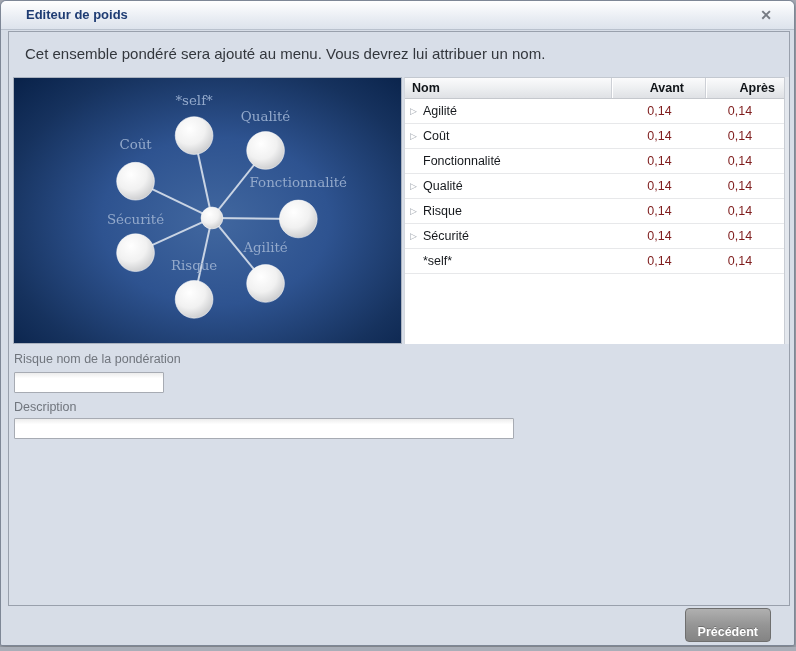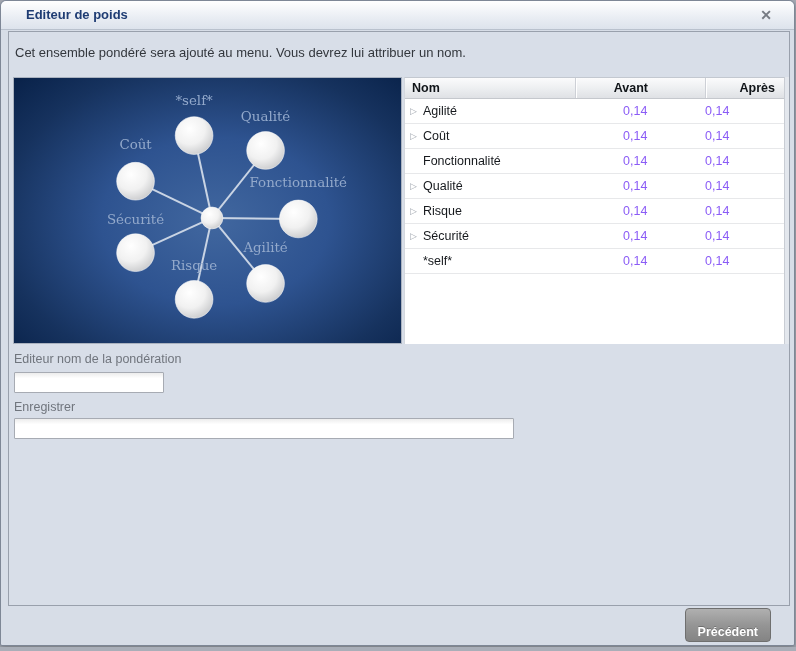--- a/index.html
+++ b/index.html
@@ -32,52 +32,51 @@
     position:absolute; right:22px; top:5px;
     font-size:14px; font-weight:bold; color:#767b83;
     cursor:pointer; line-height:18px;
   }
   .content-panel {
     position:absolute; left:7px; top:30px; width:782px; height:575px;
     background:#d8dee8;
     border:1px solid #99a0ac;
   }
   .message {
-    position:absolute; left:6px; top:13px;
-    font-size:13px; color:#33373d;
+    position:absolute; left:16px; top:13px;
+    font-size:15px; color:#33373d;
   }
   .graph-panel {
     position:absolute; left:4px; top:45px; width:389px; height:267px;
     border:1px solid #aab2bf;
     background:radial-gradient(ellipse 300px 220px at 52% 54%,
       #41679f 0%, #2e5390 38%, #16325e 72%, #041c42 100%);
   }
   .graph-panel svg { display:block; width:100%; height:100%; }
   .table-wrap {
     position:absolute; left:395px; top:45px; width:380px; height:267px;
     background:#ffffff;
     border-top:1px solid #c3c8d0;
     border-left:1px solid #d4d8de;
     font-size:12.5px;
   }
   .thead { display:flex; height:21px;
     background:linear-gradient(#fbfbfc, #eceef0 55%, #dfe1e5);
     border-bottom:1px solid #c5c8cd;
-    gap:36px;
   }
   .th { font-weight:bold; color:#101418; line-height:20px; }
   .th-nom { flex:1; padding-left:7px; }
   .th-num { width:82px; text-align:right; padding-right:9px;
     border-left:1px solid #cdd0d6; box-shadow:inset 1px 0 0 #ffffff;padding-left:17px; }
   .th-apres { width:79px;margin-left:12px; }
   .trow { display:flex; height:25px; align-items:center;
     border-bottom:1px solid #e7e8ea; background:#ffffff; }
   .tc-name { flex:1; display:flex; align-items:center; color:#16191d; }
   .tri { width:13px; margin-left:5px; font-size:9px; color:#a2a8b0; text-align:left; }
-  .tc-num { width:82px; text-align:left; padding-right:9px; color:#8b5cf6; }
+  .tc-num { width:82px; text-align:center; padding-right:9px; color:#7f1d1d; }
   .tc-apres { width:79px; }
   .scroll-gutter {
     position:absolute; left:775px; top:45px; width:5px; height:267px;
     background:#e3e7ed; border-left:1px solid #c9cdd4;
   }
   .form-label {
     position:absolute; font-size:12.5px; color:#70757d;
   }
   .text-input {
     position:absolute; height:21px;
@@ -224,24 +223,24 @@
               <span>*self*</span>
             </div>
             <div class="tc-num">0,14</div>
             <div class="tc-num tc-apres">0,14</div>
           </div>
         </div>
     </div>
 
     <div class="scroll-gutter"></div>
 
-    <label class="form-label" style="left:5px; top:320px;">Editeur nom de la pondération</label>
+    <label class="form-label" style="left:5px; top:320px;">Risque nom de la pondération</label>
     <input class="text-input" style="left: 5px; top: 340px; width: 150px;" type="text" value="">
 
-    <label class="form-label" style="left:5px; top:368px;">Enregistrer</label>
+    <label class="form-label" style="left:5px; top:368px;">Description</label>
     <input class="text-input" style="left: 5px; top: 386px; width: 500px;" type="text" value="">
 
   </div>
 
   <div class="footer">
     <button class="btn btn-gray">Précédent</button>
   </div>
 
 </div>
 <div class="bottom-strip"></div>

